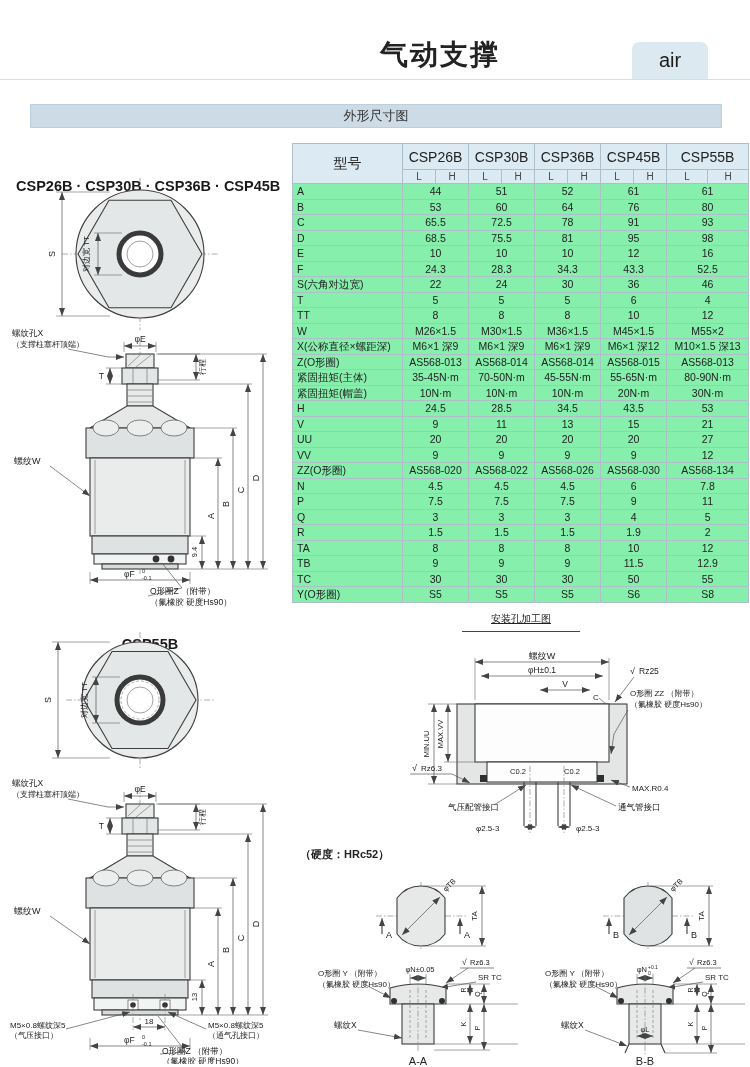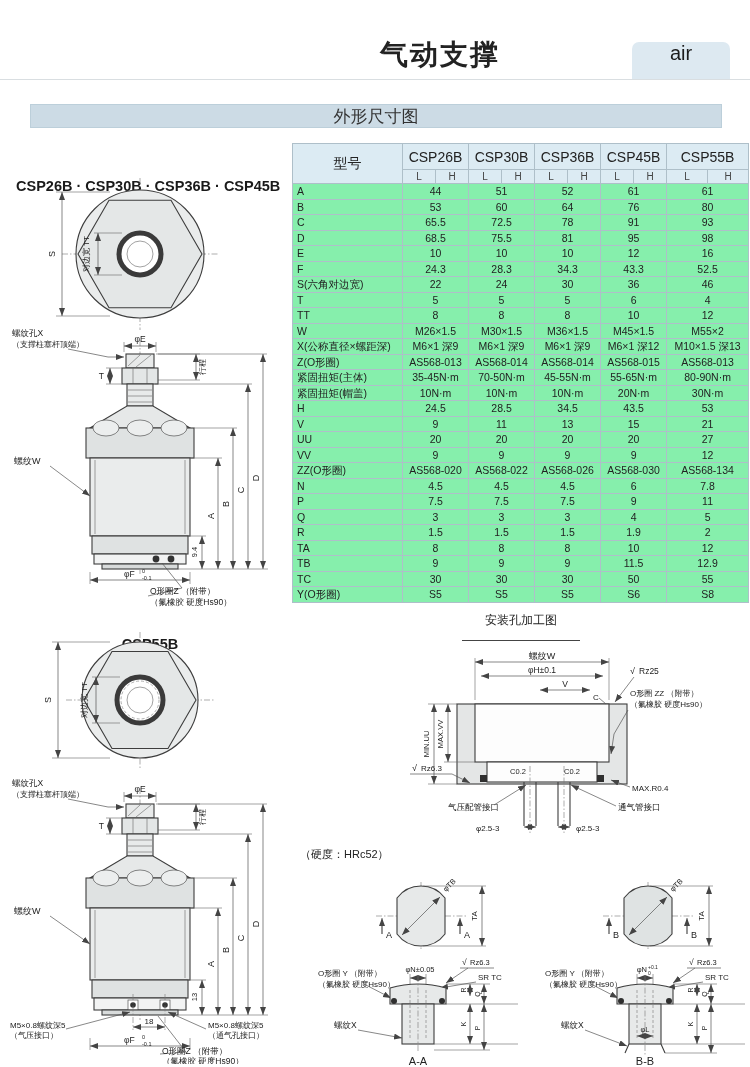--- a/index.html
+++ b/index.html
@@ -1,30 +1,30 @@
 <!DOCTYPE html>
 <html><head>
 <meta charset="utf-8">
 <style>
   html,body{margin:0;padding:0;background:#fff;}
   #page{position:relative;width:750px;height:1067px;background:#fff;overflow:hidden;
         font-family:"Liberation Sans",sans-serif;color:#222;}
   .abs{position:absolute;}
   #page-title{left:280px;top:36px;width:320px;text-align:center;font-size:28px;font-weight:600;letter-spacing:2px;}
-  #air-tab{left:632px;top:42px;width:98px;height:37px;background:#dde9f1;border-radius:7px 7px 0 0;
-           display:flex;align-items:flex-start;justify-content:center;font-size:20px;color:#1c1c1c;}
+  #air-tab{left:632px;top:42px;width:76px;height:37px;background:#dde9f1;border-radius:7px 7px 0 0;
+           display:flex;align-items:center;justify-content:center;font-size:20px;color:#1c1c1c;}
   #title-rule{left:0;top:79px;width:750px;height:0;border-top:1px solid #d9dee1;}
   #section-bar{left:30px;top:104px;width:692px;height:24px;background:#ccdbe5;border:1px solid #bccfda;
-               display:flex;align-items:center;justify-content:center;font-size:17px;color:#333;box-sizing:border-box;}
+               display:flex;align-items:center;justify-content:center;font-size:13px;color:#333;box-sizing:border-box;}
   .draw-head{font-size:14.5px;font-weight:600;color:#1a1a1a;margin-top:32px;}
   #csp-group-heading{left:16px;top:146px;}
   #csp55-heading{left:60px;top:604px;width:180px;text-align:center;}
-  #mount-title{left:462px;top:612px;width:118px;text-align:center;font-size:12px;color:#222;
-               border-bottom:1px solid #444;padding-bottom:11px;}
-  #csk-hardness{left:300px;top:847px;font-size:11px;}
+  #mount-title{left:462px;top:612px;width:118px;text-align:center;font-size:10px;color:#222;
+               border-bottom:1px solid #444;padding-bottom:5px;text-decoration:underline;}
+  #csk-hardness{left:300px;top:847px;font-size:11px;font-weight:bold;}
   #csk-group-heading{left:302px;top:861px;}
   #csk55-heading{left:560px;top:861px;width:180px;text-align:center;font-family:Liberation Serif, serif;}
   
   #dim-table{left:292px;top:143px;}
   table{border-collapse:collapse;table-layout:fixed;width:456px;background:#86efac;}
   th,td{border:1px solid #aebfc9;padding:0;margin:0;overflow:hidden;white-space:nowrap;}
   thead tr.models th{background:#dcebf3;font-size:14px;font-weight:500;height:25px;color:#222;}
   thead th.corner{background:#dcebf3;font-size:14px;font-weight:500;}
   thead tr.subs th{background:#dcebf3;font-size:10px;font-weight:400;height:13px;color:#444;}
   tbody td{font-size:10.5px;height:14.5px;text-align:center;color:#222;line-height:1;}

